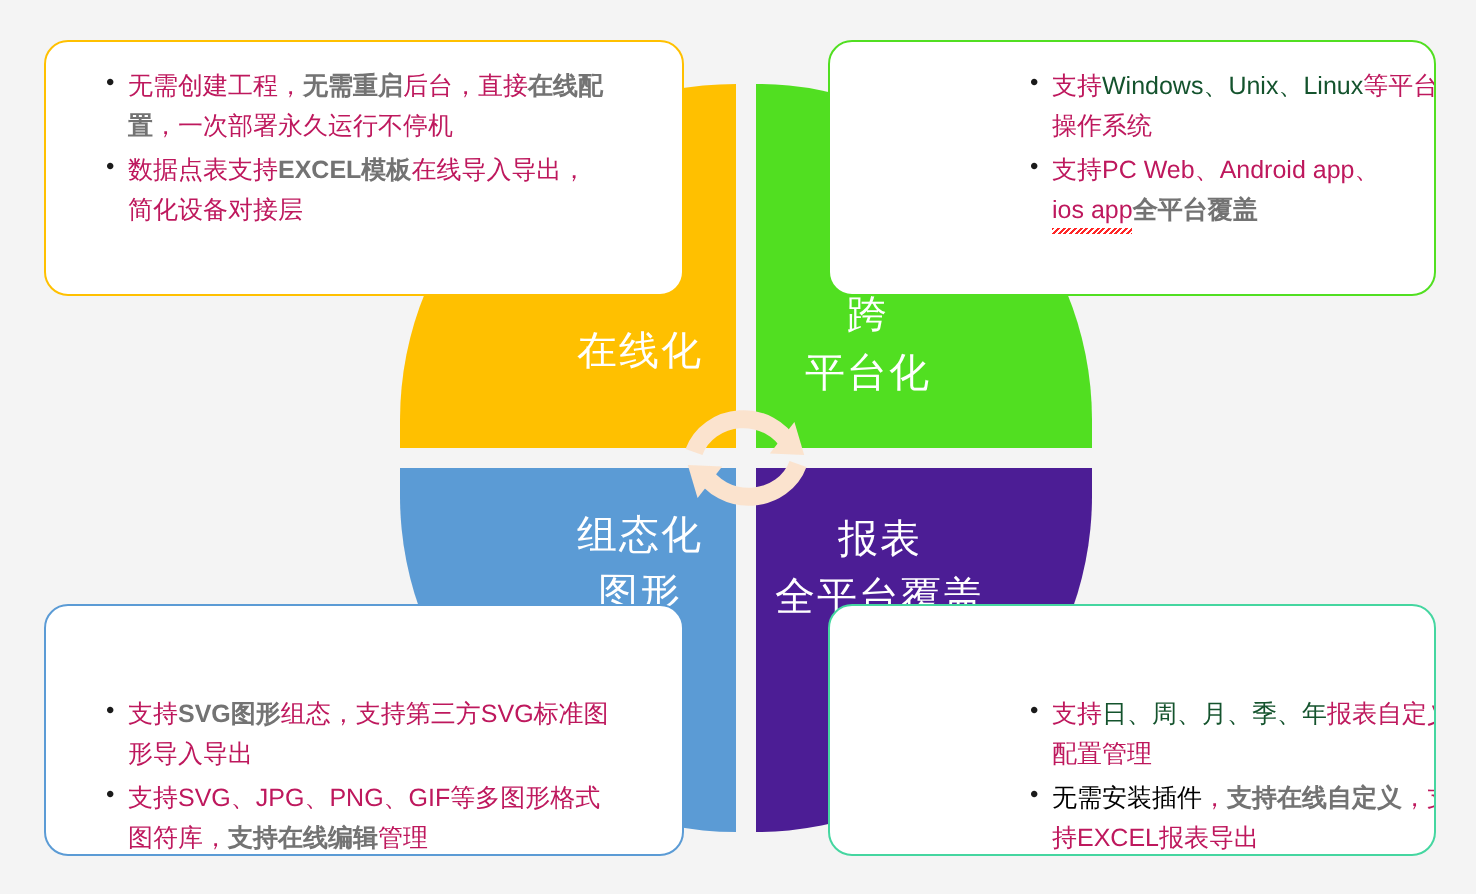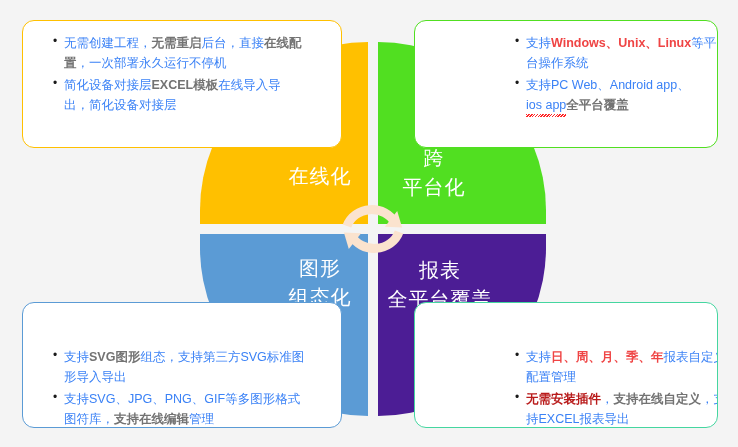--- a/index.html
+++ b/index.html
@@ -101,23 +101,23 @@
   }
   
   .box-tr ul.bullets, .box-br ul.bullets { }
 
   .box-tl ul.bullets { margin-left: 18px; margin-top: 2px; width: 252px; }
   .box-tr ul.bullets { margin-left: 88px; margin-top: 2px; width: 206px; }
   .box-bl ul.bullets { margin-left: 18px; margin-top: 34px; width: 252px; }
   .box-br ul.bullets { margin-left: 88px; margin-top: 34px; width: 212px; }
 
   .r  { color: #737373; font-weight: bold; }
-  .b  { color: #ef4444; font-weight: bold; }
-  .bb { color: #b91c1c; font-weight: bold; }
-  .plain { color: #3b82f6; }
+  .b  { color: #14532d; font-weight: normal; }
+  .bb { color: #000000; font-weight: normal; }
+  .plain { color: #be185d; }
 
   
   .squiggle {
     position: relative;
     display: inline-block;
   }
   .squiggle::after {
     content: "";
     position: absolute;
     left: 0; right: 0; bottom: -2px;
@@ -144,22 +144,22 @@
 
     <div class="quad quad-tr">
       <div class="txt">
         <span class="lbl">跨</span>
         <span class="lbl">平台化</span>
       </div>
     </div>
 
     <div class="quad quad-bl">
       <div class="txt">
+        <span class="lbl">组态化</span>
         <span class="lbl">图形</span>
-        <span class="lbl">组态化</span>
       </div>
     </div>
 
     <div class="quad quad-br">
       <div class="txt">
         <span class="lbl">报表</span>
         <span class="lbl">全平台覆盖</span>
       </div>
     </div>
   </div>
@@ -174,21 +174,21 @@
       <polygon points="15,55 25,41 5,41" fill="#FBE3CE" transform="rotate(128 15,46)"></polygon>
     </svg>
   </div>
 
   <div class="box box-tl">
     <ul class="bullets">
       <li>
         <span class="plain">无需创建工程，</span><span class="r">无需重启</span><span class="plain">后台，直接</span><span class="r">在线配置</span><span class="plain">，一次部署永久运行不停机</span>
       </li>
       <li>
-        <span class="plain">简化设备对接层</span><span class="r">EXCEL模板</span><span class="plain">在线导入导出，简化设备对接层</span>
+        <span class="plain">数据点表支持</span><span class="r">EXCEL模板</span><span class="plain">在线导入导出，简化设备对接层</span>
       </li>
     </ul>
   </div>
 
   <div class="box box-tr">
     <ul class="bullets">
       <li>
         <span class="plain">支持</span><span class="b">Windows、Unix、Linux</span><span class="plain">等平台操作系统</span>
       </li>
       <li>

